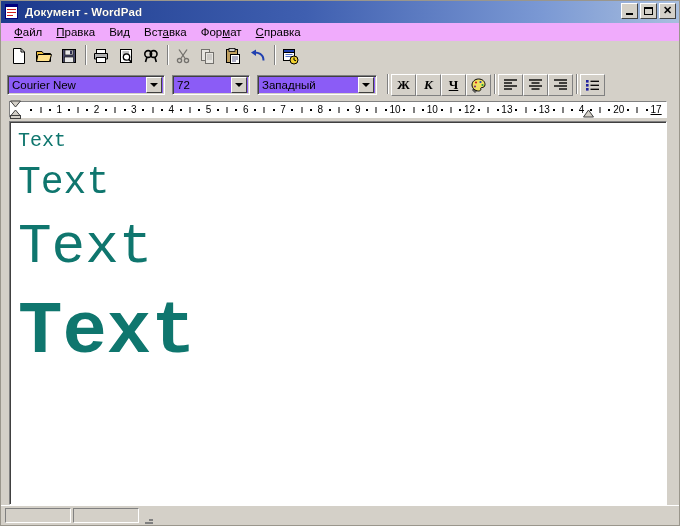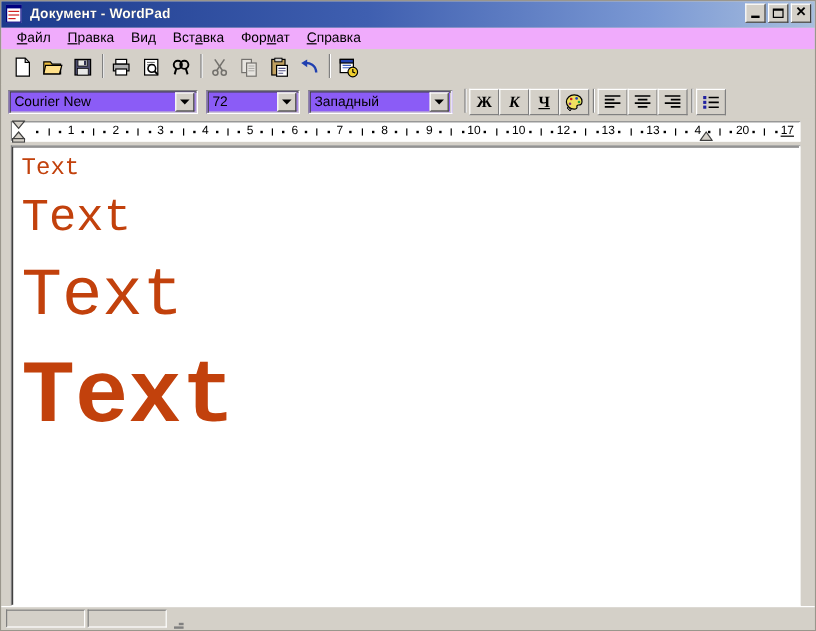--- a/index.html
+++ b/index.html
@@ -307,21 +307,21 @@
     background: #ffffff;
     border: 1px solid;
     border-color: #808080 #ffffff #ffffff #808080;
     box-shadow: inset 1px 1px 0 #404040;
     box-sizing: border-box;
     overflow: hidden;
     padding: 6px 0 0 8px;
   }
   .doc-line {
     font-family: "Liberation Mono", "DejaVu Sans Mono", monospace;
-    color: #c2410c;
+    color: #0f766e;
     white-space: pre;
     line-height: 1.08;
   }
   .doc-line.s1 { font-size: 20px;  margin: 2px 0 10px 0; }
   .doc-line.s2 { font-size: 38px;  margin: 0 0 14px 0; }
   .doc-line.s3 { font-size: 56px;  margin: 0 0 16px 0; }
   .doc-line.s4 { font-size: 74px;  font-weight: bold; margin: 0; }
 
   
   #statusbar {

